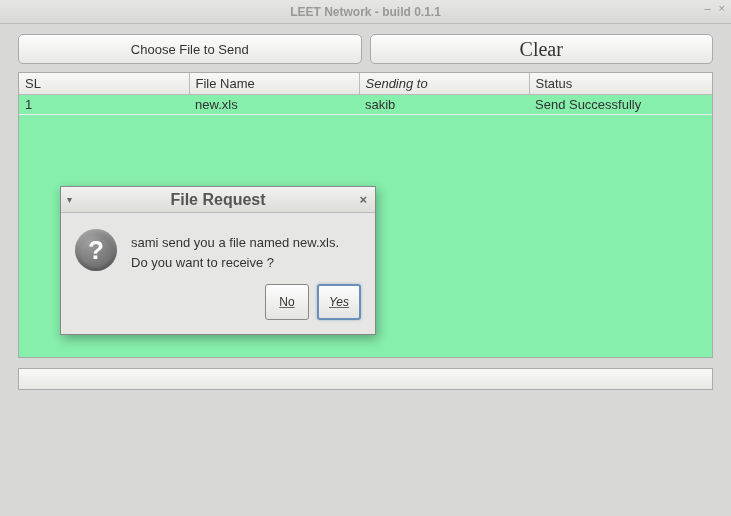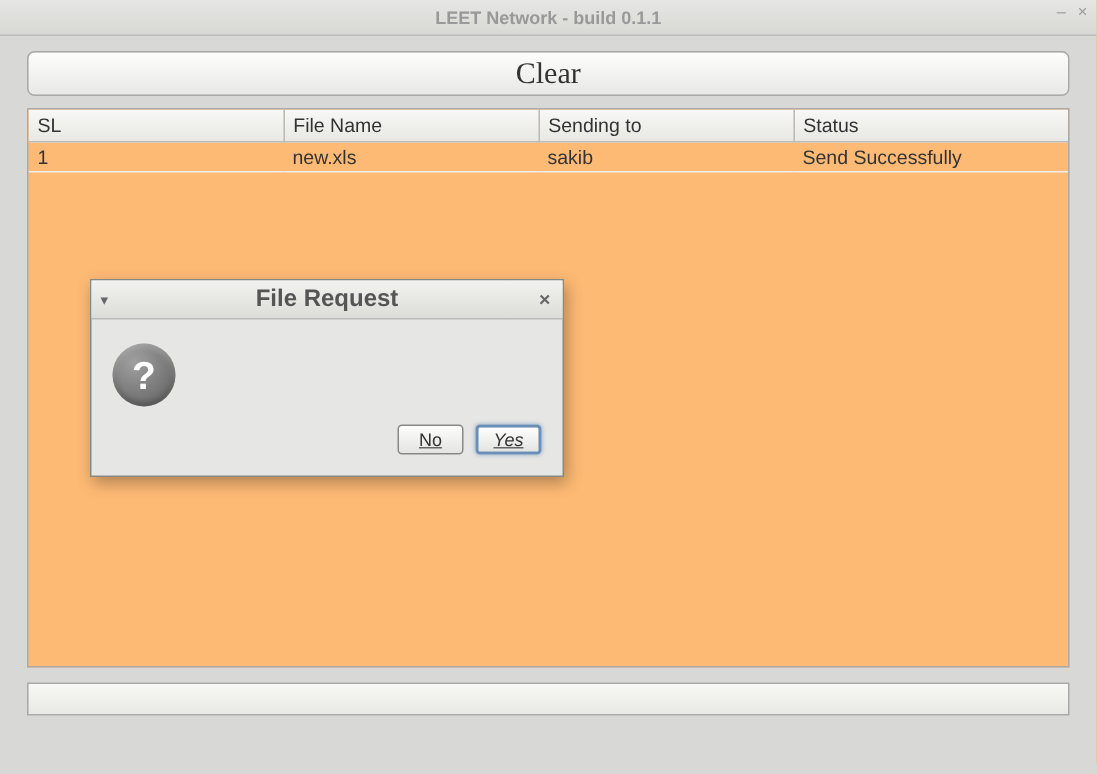--- a/index.html
+++ b/index.html
@@ -9,58 +9,59 @@
     .titlebar-text { font-size: 12px; color: #999; font-weight: bold; }
     .titlebar-controls { position: absolute; right: 6px; top: 2px; display: flex; gap: 8px; }
     .titlebar-controls span { font-size: 11px; color: #999; cursor: pointer; }
     
     .main-panel { padding: 10px 18px; }
     
     .button-row { display: flex; gap: 8px; margin-bottom: 8px; }
     .btn { flex: 1; height: 30px; background: linear-gradient(#fdfdfd, #e8e8e6); border: 1px solid #aaa; border-radius: 5px; font-size: 13px; cursor: pointer; color: #333; }
     .btn.clear { font-size: 20px; font-family: Georgia, serif; }
     
-    .table-wrap { border: 1px solid #aaa; background: #fdba74; height: 373px; overflow: hidden; }
+    .table-wrap { border: 1px solid #aaa; background: #86efac; height: 286px; overflow: hidden; }
     table { width: 100%; border-collapse: collapse; }
     th { background: linear-gradient(#f8f8f6, #e8e8e4); border: 1px solid #bbb; border-top: none; text-align: left; padding: 3px 6px; font-weight: normal; font-size: 13px; color: #333; }
     th:first-child { border-left: none; }
     th:last-child { border-right: none; }
     td { padding: 2px 6px; font-size: 13px; color: #333; border-bottom: 1px solid #eee; }
     .col-sl { width: 170px; }
     .col-fname { width: 170px; }
-    .col-sending { width: 170px; }
+    .col-sending { width: 170px; font-style: italic; }
     
     .status-bar { margin-top: 10px; height: 22px; border: 1px solid #aaa; background: linear-gradient(#f8f8f6, #e8e8e4); }
     
     .dialog { position: absolute; left: 60px; top: 186px; width: 316px; background: #e6e6e4; border: 1px solid #888; box-shadow: 2px 4px 10px rgba(0,0,0,0.3); }
     .dialog-titlebar { height: 26px; background: linear-gradient(#f2f2f0, #dcdcd8); display: flex; align-items: center; position: relative; border-bottom: 1px solid #bbb; }
     .dialog-chevron { position: absolute; left: 6px; font-size: 10px; color: #666; cursor: pointer; }
     .dialog-title { flex: 1; text-align: center; font-size: 16px; font-weight: bold; color: #555; }
     .dialog-close { position: absolute; right: 8px; font-size: 13px; color: #666; cursor: pointer; font-weight: bold; }
     .dialog-body { padding: 16px 14px 12px 14px; display: flex; gap: 14px; }
     .dialog-icon { width: 42px; height: 42px; border-radius: 50%; background: radial-gradient(circle at 35% 30%, #a0a0a0, #5a5a5a); display: flex; align-items: center; justify-content: center; flex-shrink: 0; box-shadow: inset 0 2px 4px rgba(255,255,255,0.3), inset 0 -2px 4px rgba(0,0,0,0.3); }
     .dialog-icon span { color: #fff; font-size: 26px; font-weight: bold; }
     .dialog-msg { font-size: 13px; color: #333; line-height: 1.5; padding-top: 4px; }
     .dialog-buttons { display: flex; justify-content: flex-end; gap: 8px; padding: 0 14px 14px 14px; }
-    .dlg-btn { min-width: 44px; height: 20px; padding: 0 10px; font-size: 12px; border: 1px solid #888; border-radius: 3px; background: linear-gradient(#fdfdfd, #e4e4e2); cursor: pointer; color: #333; text-decoration: underline; text-decoration-color: #666; }
+    .dlg-btn { min-width: 44px; height: 36px; padding: 0 10px; font-size: 12px; border: 1px solid #888; border-radius: 3px; background: linear-gradient(#fdfdfd, #e4e4e2); cursor: pointer; color: #333; text-decoration: underline; text-decoration-color: #666; }
     .dlg-btn.yes { border: 2px solid #6a8fb8; box-shadow: 0 0 3px rgba(106,143,184,0.6); font-style: italic; }
   </style>
 </head>
 <body>
 
 <div class="titlebar">
   <span class="titlebar-text">LEET Network - build 0.1.1</span>
   <div class="titlebar-controls">
     <span>–</span>
     <span>×</span>
   </div>
 </div>
 
 <div class="main-panel">
   <div class="button-row">
+    <button class="btn">Choose File to Send</button>
     <button class="btn clear">Clear</button>
   </div>
 
   <div class="table-wrap">
     <table>
       <thead>
         <tr>
           <th class="col-sl">SL</th>
           <th class="col-fname">File Name</th>
           <th class="col-sending">Sending to</th>
@@ -84,18 +85,22 @@
 <div class="dialog">
   <div class="dialog-titlebar">
     <span class="dialog-chevron">▾</span>
     <span class="dialog-title">File Request</span>
     <span class="dialog-close">×</span>
   </div>
   <div class="dialog-body">
     <div class="dialog-icon">
         <span>?</span>
       </div>
+    <div class="dialog-msg">
+      <span>sami send you a file named new.xls.</span><br>
+      <span>Do you want to receive ?</span>
+    </div>
   </div>
   <div class="dialog-buttons">
     <button class="dlg-btn">No</button>
     <button class="dlg-btn yes">Yes</button>
   </div>
 </div>
 
 </body></html>

